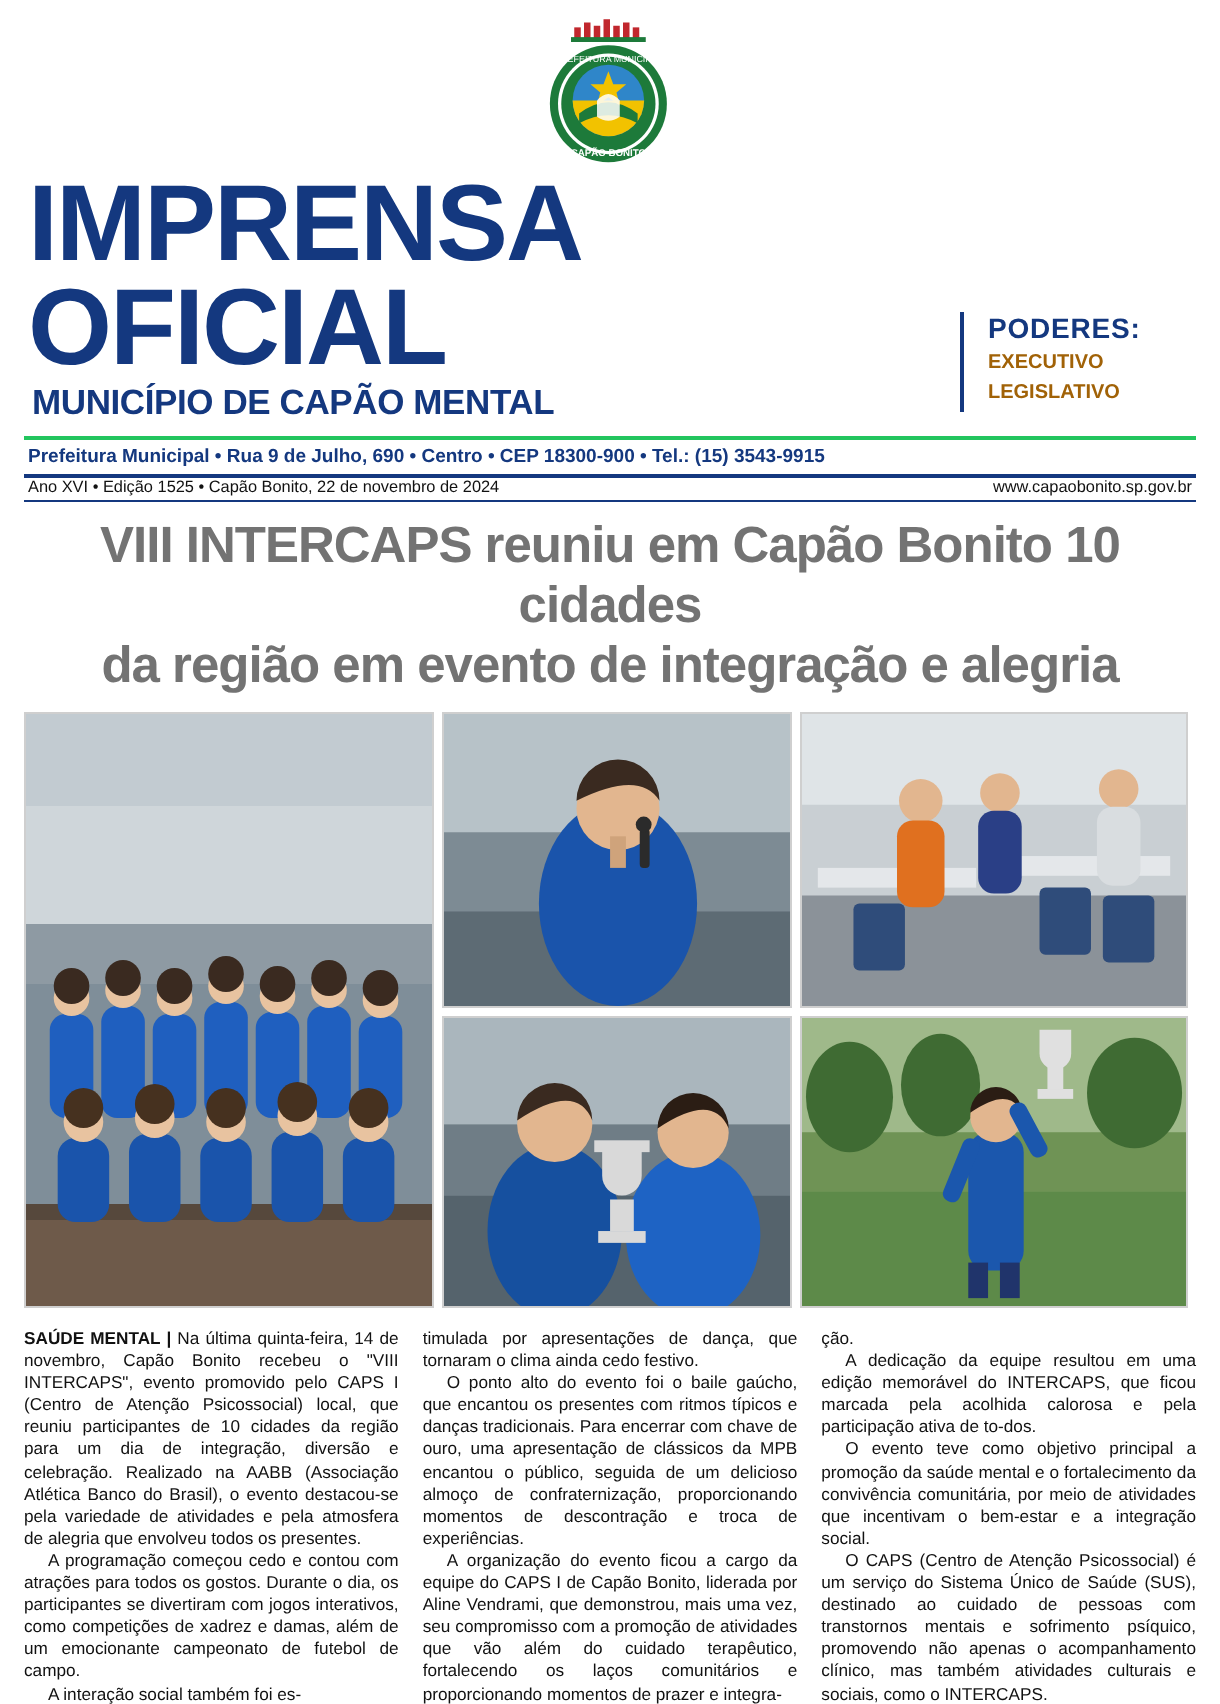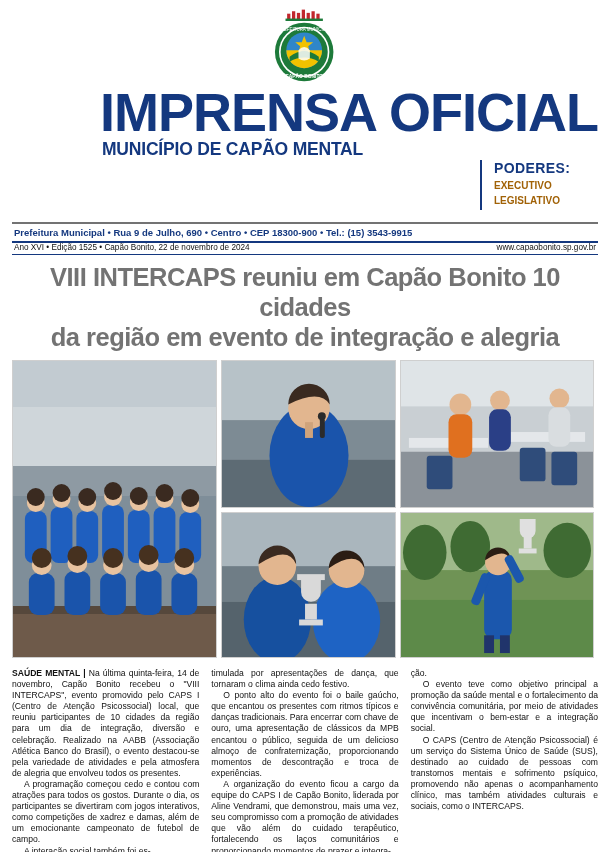--- a/index.html
+++ b/index.html
@@ -32,21 +32,20 @@
     margin-bottom: 2px;
   }
   .crest-svg { display:block; }
 
   .title-row {
     width: 100%;
     display: flex;
     align-items: flex-end;
     justify-content: space-between;
     margin-top: -2px;
-    flex-direction: column;
   }
   .title-block { padding-left: 2px; }
   .paper-title {
     font-family: "Liberation Sans", sans-serif;
     font-weight: bold;
     font-size: 54px;
     line-height: 52px;
     letter-spacing: -1px;
     color: #14387f;
     margin: 0;
@@ -73,21 +72,21 @@
   }
   .powers .itm {
     font-size: 10px;
     font-weight: bold;
     color: #a16207;
     line-height: 15px;
   }
 
   .addr-bar {
     margin-top: 6px;
-    border-top: 2px solid #737373;
+    border-top: 2px solid #22c55e;
     border-bottom: 2px solid #14387f;
     padding: 3px 2px;
     font-size: 9.5px;
     color: #14387f;
     font-weight: bold;
   }
   .meta-bar {
     display: flex;
     justify-content: space-between;
     align-items: baseline;
@@ -373,19 +372,20 @@
     </div>
 
     <div class="colbox">
       <p class="first">timulada por apresentações de dança, que tornaram o clima ainda cedo festivo.</p>
       <p>O ponto alto do evento foi o baile gaúcho, que encantou os presentes com ritmos típicos e danças tradicionais. Para encerrar com chave de ouro, uma apresentação de clássicos da MPB encantou o público, seguida de um delicioso almoço de confraternização, proporcionando momentos de descontração e troca de experiências.</p>
       <p>A organização do evento ficou a cargo da equipe do CAPS I de Capão Bonito, liderada por Aline Vendrami, que demonstrou, mais uma vez, seu compromisso com a promoção de atividades que vão além do cuidado terapêutico, fortalecendo os laços comunitários e proporcionando momentos de prazer e integra-</p>
     </div>
 
     <div class="colbox">
       <p class="first">ção.</p>
+      <p>A dedicação da equipe resultou em uma edição memorável do INTERCAPS, que ficou marcada pela acolhida calorosa e pela participação ativa de to-dos.</p>
       <p>O evento teve como objetivo principal a promoção da saúde mental e o fortalecimento da convivência comunitária, por meio de atividades que incentivam o bem-estar e a integração social.</p>
       <p>O CAPS (Centro de Atenção Psicossocial) é um serviço do Sistema Único de Saúde (SUS), destinado ao cuidado de pessoas com transtornos mentais e sofrimento psíquico, promovendo não apenas o acompanhamento clínico, mas também atividades culturais e sociais, como o INTERCAPS.</p>
     </div>
 
   </div>
 
 </div>
 
 </body></html>

